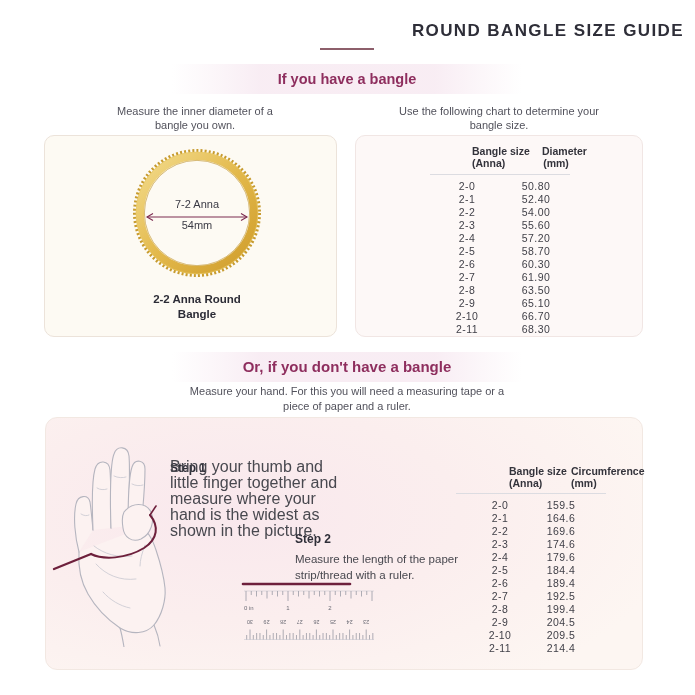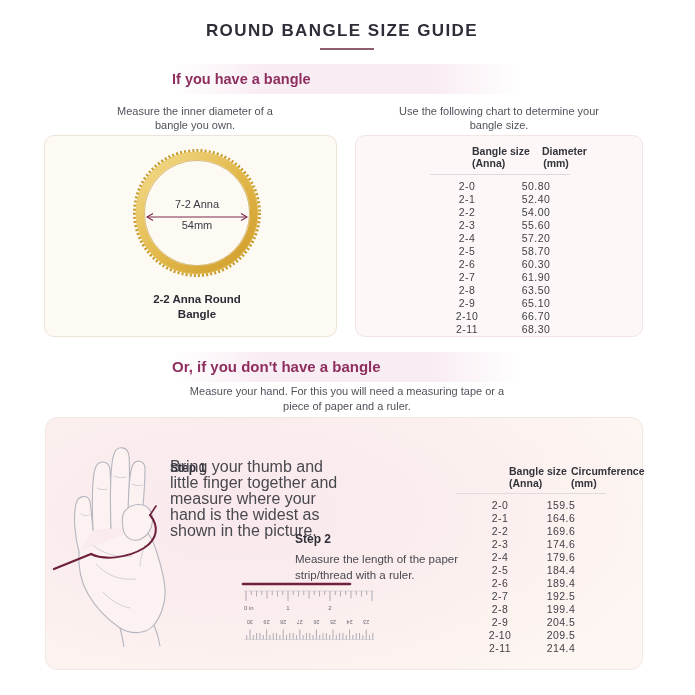--- a/index.html
+++ b/index.html
@@ -5,24 +5,24 @@
   :root{
     --magenta:#8e2e5e; --maroon:#7c2a50; --thread:#6e203c; --underline:#8d5f6b;
     --dark:#2e2e38; --body:#52525c; --cell:#3f3f47; --gold:#d9a62e;
   }
   *{margin:0;padding:0;box-sizing:border-box;}
   html,body{background:#fff;}
   body{font-family:"Liberation Sans","DejaVu Sans",sans-serif;color:var(--dark);}
   .canvas{position:relative;width:695px;height:695px;background:#fff;overflow:hidden;}
   .abs{position:absolute;}
 
-  .page-title{top:21px;left:0;width:684px;text-align:center;font-size:17px;font-weight:600;letter-spacing:1.4px;color:var(--dark);}
+  .page-title{top:21px;left:0;width:684px;text-align:right;font-size:17px;font-weight:600;letter-spacing:1.4px;color:var(--dark);}
   .title-underline{top:48px;left:320px;width:54px;height:1.5px;background:var(--underline);}
 
-  .band{height:30px;line-height:30px;text-align:left;font-weight:bold;font-size:14.5px;color:var(--magenta);
+  .band{height:30px;line-height:30px;text-align:center;font-weight:bold;font-size:14.5px;color:var(--magenta);
     background:linear-gradient(90deg,rgba(248,236,243,0) 0%,rgba(248,236,243,.95) 25%,rgba(248,236,243,.95) 75%,rgba(248,236,243,0) 100%);}
   .band1{top:64px;left:172px;width:350px;}
   .band2{top:352px;left:172px;width:350px;font-size:15px;}
 
   .instr{font-size:11px;line-height:14px;color:var(--body);text-align:center;}
   .instr-left{top:104px;left:105px;width:180px;text-align:center;}
   .instr-right{top:104px;left:399px;width:200px;}
 
   .panel{border-radius:10px;border:1px solid #ece3da;}
   .panel-bangle{left:44px;top:135px;width:293px;height:202px;background:#fdfaf3;}

